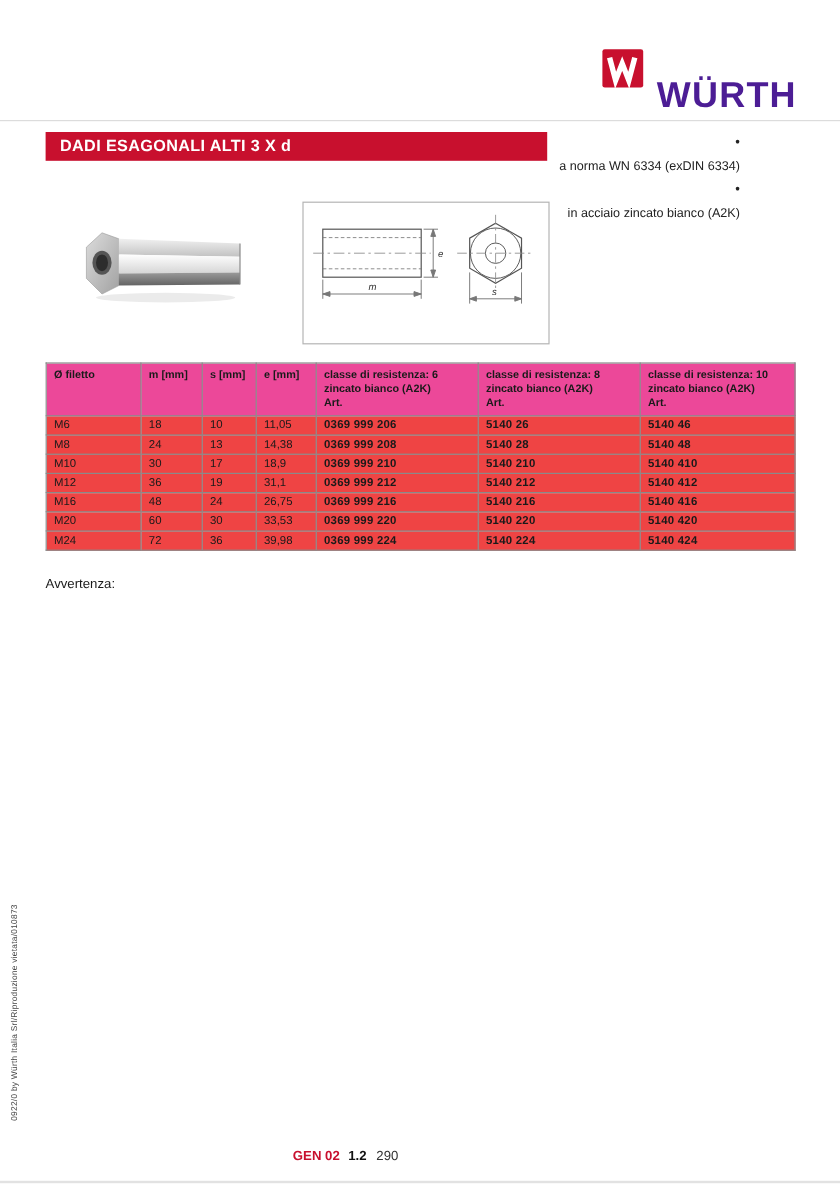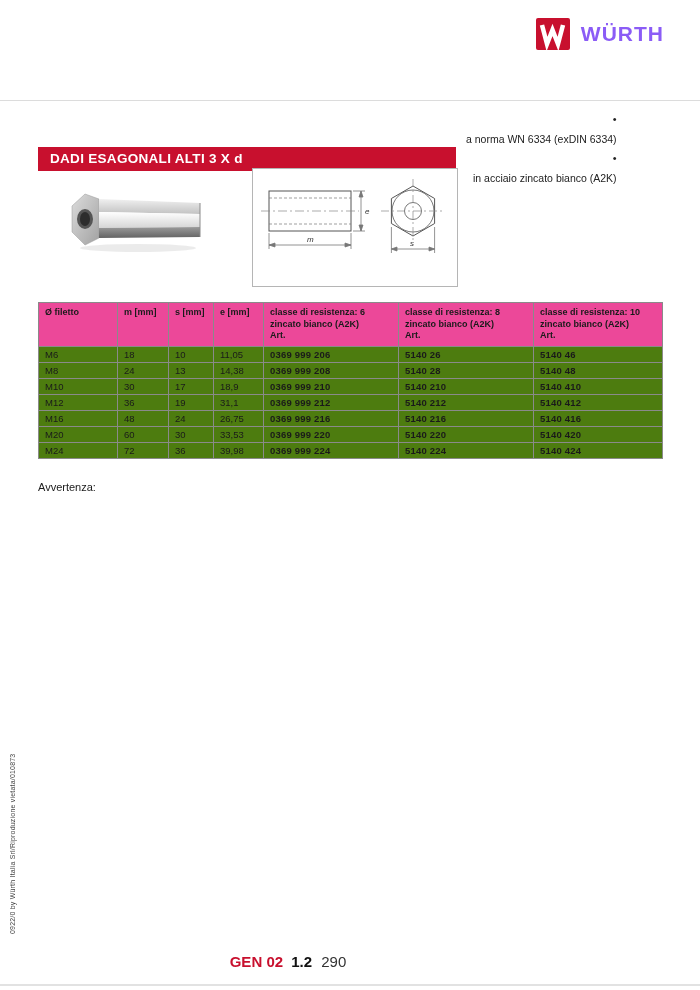--- a/index.html
+++ b/index.html
@@ -5,29 +5,29 @@
   * { margin:0; padding:0; box-sizing:border-box; }
   html,body { background:#fff; }
   .page {
     position:relative; width:700px; height:990px; margin:0 auto;
     background:#ffffff; overflow:hidden;
     font-family:"Liberation Sans","DejaVu Sans",sans-serif; color:#1a1a1a;
   }
 
   
   .logo { position:absolute; top:16px; right:36px; display:flex; align-items:center; gap:10px; }
-  .logo-text { font-size:21px; font-weight:bold; color:#8b5cf6; letter-spacing:1px; line-height:36px; }
+  .logo-text { font-size:30px; font-weight:bold; color:#4c1d95; letter-spacing:1px; line-height:36px;margin-top:46px; }
 
   .top-rule { position:absolute; top:100px; left:0; width:700px; height:1px; background:#dcdcdc; }
 
   
   .title-banner {
     position:absolute; top:110px; left:38px; width:418px; height:24px;
     background:#c8102e; color:#fff; font-weight:bold; font-size:13.5px;
-    line-height:24px; padding-left:12px; letter-spacing:.3px;margin-top:37px;
+    line-height:24px; padding-left:12px; letter-spacing:.3px;
   }
 
   
   .bullets { position:absolute; top:113px; left:466px; list-style:none; font-size:10.5px; color:#222; }
   .bullet { display:flex; gap:7px; margin-bottom:7px; align-items:flex-end;flex-direction:column; }
   .dot::before { content:"•"; font-size:11px; line-height:13px; }
 
   
   .photo { position:absolute; top:182px; left:66px; }
   .drawing {
@@ -40,36 +40,36 @@
     position:absolute; top:302px; left:38px; width:624px;
     border-collapse:collapse; table-layout:fixed; font-size:9.5px;
   }
   .spec-table th, .spec-table td {
     border:1px solid #8a8a8a; padding:2px 6px; text-align:left; vertical-align:top;
   }
   .spec-table thead th {
     background:#ec4899; font-weight:bold; font-size:9px; line-height:11.5px;
     white-space:pre-line; height:44px; padding-top:4px;
   }
-  .spec-table tbody td { height:15px; line-height:11px; background:#4d7c0f; }
+  .spec-table tbody td { height:15px; line-height:11px; background:#ef4444; }
   .spec-table tbody td.art { font-weight:bold; letter-spacing:.2px;margin-top:30px; }
 
   
   .warn-title { position:absolute; top:481px; left:38px; font-size:11px; font-weight:normal; }
   .warn-text  { position:absolute; top:498px; left:38px; width:600px; font-size:10.5px; line-height:15px; }
 
   
   .side-note {
     position:absolute; left:16px; bottom:56px;
     transform:rotate(-90deg); transform-origin:0 100%;
     font-size:7px; color:#444; white-space:nowrap; letter-spacing:.2px;
   }
 
   
-  .footer { position:absolute; bottom:20px; left:0; width:576px; text-align:center; font-size:15px; }
+  .footer { position:absolute; bottom:20px; left:0; width:576px; text-align:center; font-size:11px; }
   .f-red  { color:#c8102e; font-weight:bold; }
   .f-bold { font-weight:bold; margin-left:4px; color:#111; }
   .f-page { margin-left:5px; color:#333; }
   .bottom-rule { position:absolute; bottom:4px; left:0; width:700px; height:2px; background:#e2e2e2; }
 </style>
 </head>
 <body>
 
 <div class="page">
 

